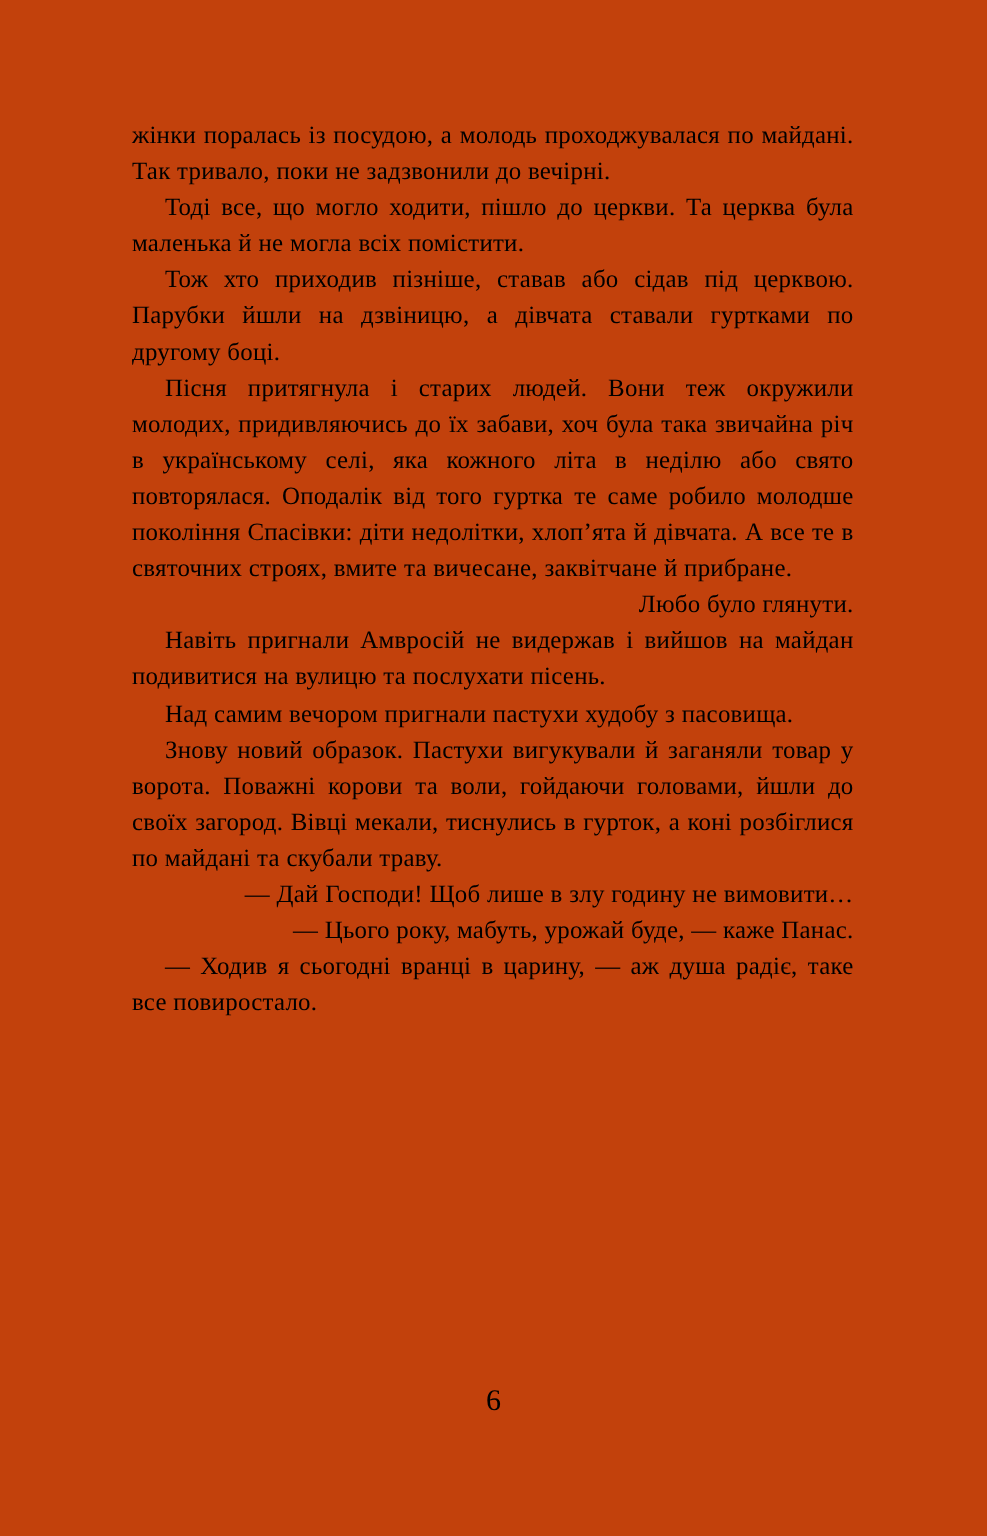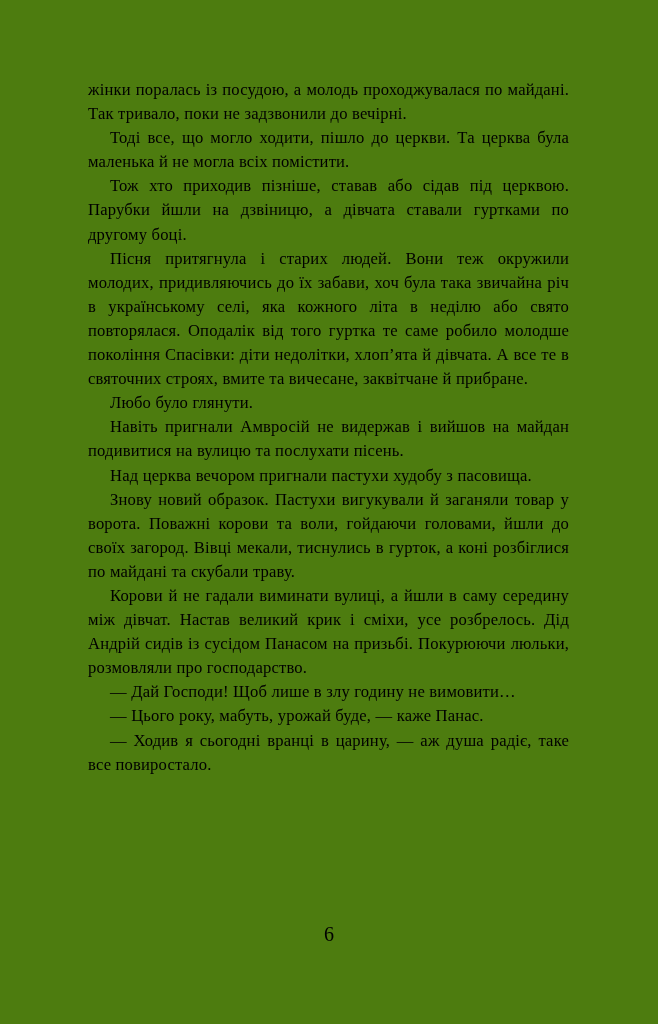--- a/index.html
+++ b/index.html
@@ -12,21 +12,21 @@
   body {
     font-family: "Liberation Serif", "DejaVu Serif", serif;
     color: #000000;
   }
 
   .page {
     position: relative;
     width: 658px;
     height: 1024px;
     margin: 0 auto;
-    background: #4d7c0f;
+    background: #c2410c;
     overflow: hidden;
     box-sizing: border-box;
   }
 
   .text-block {
     position: absolute;
     left: 88px;
     top: 78px;
     width: 481px;
   }
@@ -47,21 +47,21 @@
   
   .para.continued {
     text-indent: 0;
   }
 
   
   .para.single-line {
     text-align: justify;
   }
   .para.single-line.loose {
-    text-align: left;
+    text-align: right;
   }
 
   .page-number {
     position: absolute;
     left: 0;
     right: 0;
     top: 922px;
     text-align: center;
     font-size: 20px;
     line-height: 24px;
@@ -84,25 +84,24 @@
 
 
 
 
     <p class="para">Пісня притягнула і старих людей. Вони теж окружили молодих, придивляючись до їх забави, хоч була така звичайна річ в українському селі, яка кожного літа в неділю або свято повторялася. Оподалік від того гуртка те саме робило молодше покоління Спасівки: діти недолітки, хлоп’ята й дівчата. А все те в святочних строях, вмите та вичесане, заквітчане й прибране.</p>
 
     <p class="para single-line loose">Любо було глянути.</p>
 
     <p class="para">Навіть пригнали Амвросій не видержав і вийшов на майдан подивитися на вулицю та послухати пісень.</p>
 
-    <p class="para single-line">Над церква вечором пригнали пастухи худобу з пасовища.</p>
+    <p class="para single-line">Над самим вечором пригнали пастухи худобу з пасовища.</p>
 
     <p class="para">Знову новий образок. Пастухи вигукували й заганяли товар у ворота. Поважні корови та воли, гойдаючи головами, йшли до своїх загород. Вівці мекали, тиснулись в гурток, а коні розбіглися по майдані та скубали траву.</p>
 
-    <p class="para">Корови й не гадали виминати вулиці, а йшли в саму середину між дівчат. Настав великий крик і сміхи, усе розбрелось. Дід Андрій сидів із сусідом Панасом на призьбі. Покурюючи люльки, розмовляли про господарство.</p>
 
     <p class="para single-line loose">— Дай Господи! Щоб лише в злу годину не вимовити…</p>
 
     <p class="para single-line loose">— Цього року, мабуть, урожай буде, — каже Панас.</p>
 
     <p class="para">— Ходив я сьогодні вранці в царину, — аж душа радіє, таке все повиростало.</p>
 
   </div>
 
   <div class="page-number">6</div>

